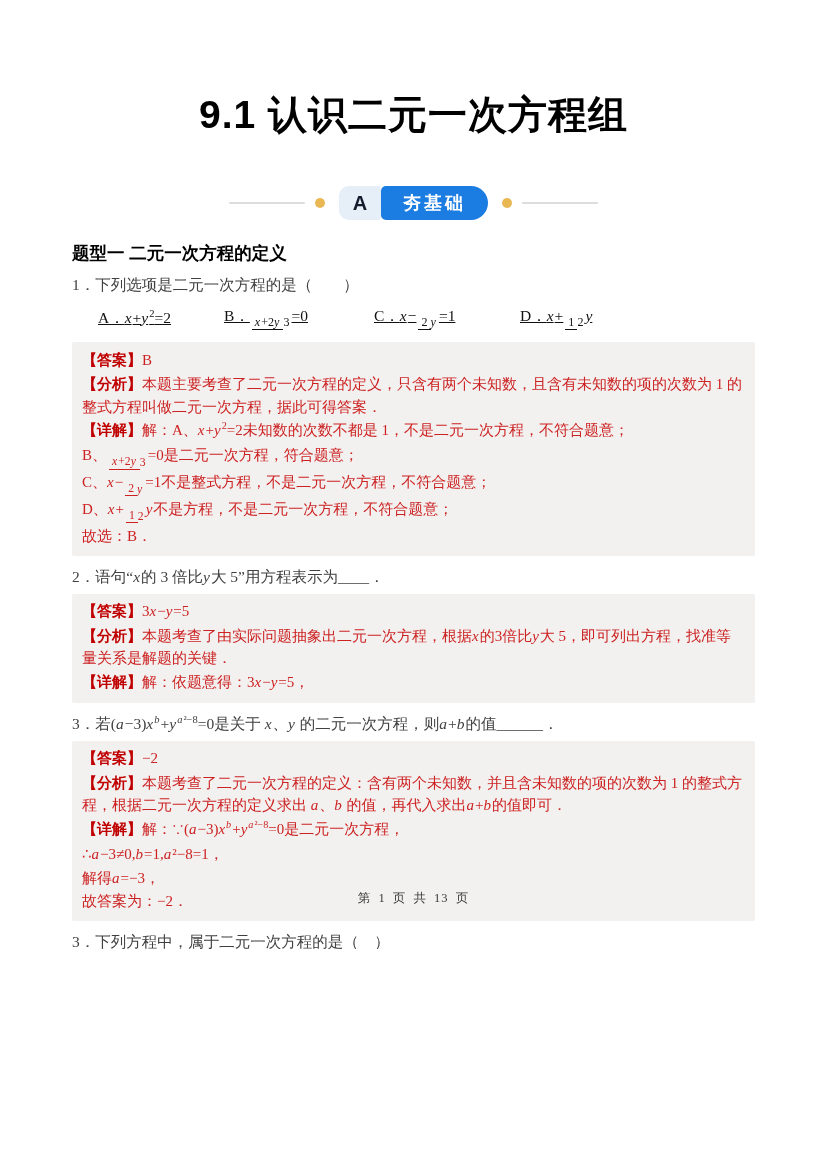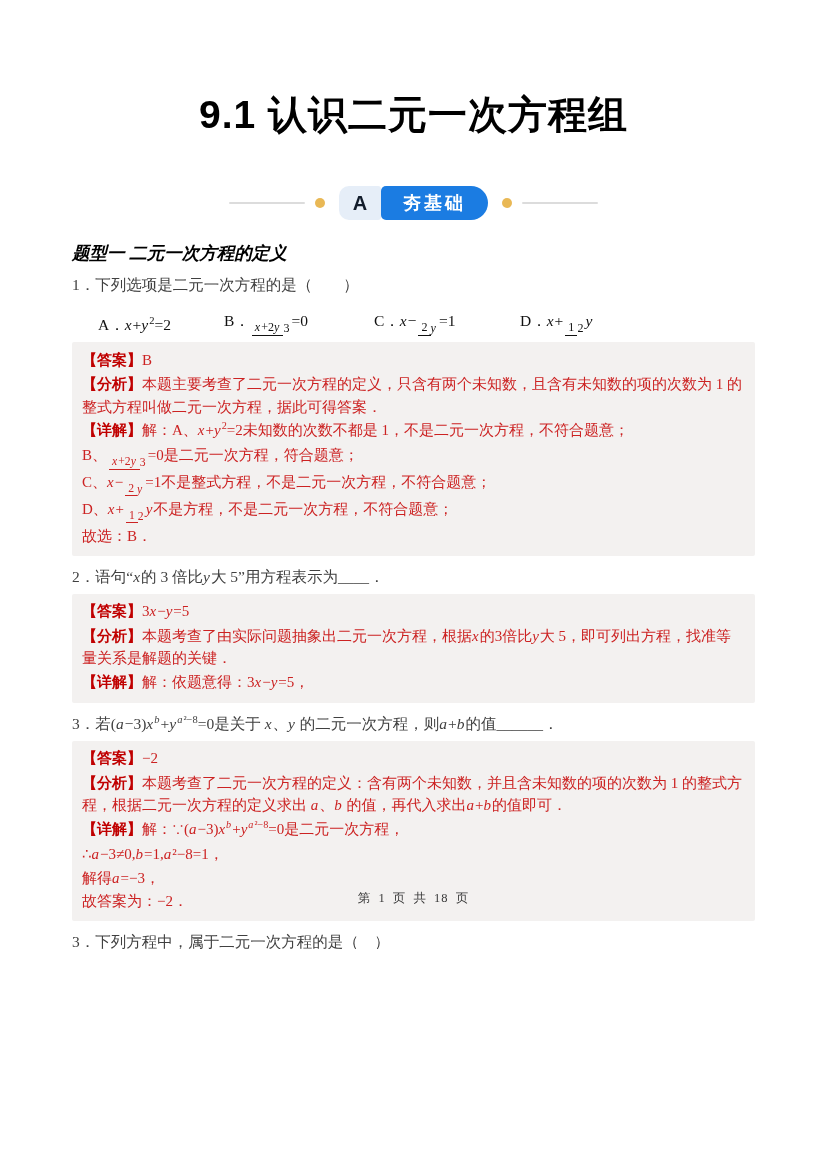--- a/index.html
+++ b/index.html
@@ -33,25 +33,25 @@
     background:var(--badge-letter-bg);color:#121c2b;border-radius:10px 3px 3px 10px;
     font-family:"Liberation Sans","DejaVu Sans",sans-serif;font-weight:700;font-size:20px;
   }
   .badge-label{
     display:inline-flex;align-items:center;padding:0 22px;
     background:var(--badge-blue);color:#fff;border-radius:5px 17px 17px 5px;
     font-family:Liberation Sans, sans-serif;font-weight:700;font-size:18px;letter-spacing:3px;
   }
   .section-heading{
     margin:22px 0 0;color:#000;font-size:17.5px;line-height:22px;
-    font-family:"Liberation Sans","DejaVu Sans",sans-serif;font-weight:700;font-style:italic;
+    font-family:"Liberation Sans","DejaVu Sans",sans-serif;font-weight:700;
   }
   .problem{margin:0;}
   .question{font-size:15.5px;line-height:22px;margin:10px 0 4px;color:#404040;}
-  .options{display:flex;align-items:flex-end;margin:4px 0 4px 26px;min-height:36px;font-size:15.5px;color:#111;}
+  .options{display:flex;align-items:center;margin:4px 0 4px 26px;min-height:36px;font-size:15.5px;color:#111;text-decoration:underline;}
   .option{flex:0 0 auto;}
   .option:nth-child(1){width:126px;}
   .option:nth-child(2){width:150px;}
   .option:nth-child(3){width:146px;}
   .solution{
     background:var(--solution-bg);border-radius:2px;
     margin:6px 0 6px;padding:5px 10px 6px;
   }
   .sol-line{font-size:15px;line-height:1.42;margin:2.5px 0;color:var(--answer-red);}
   .sol-label{
@@ -154,14 +154,14 @@
           </div>
   </section>
 
   <section class="problem">
     <div class="question">3．下列方程中，属于二元一次方程的是（　）</div>
 
   </section>
 </div>
   </div>
 
-  <div class="footer">第 1 页 共 18 页</div>
+  <div class="footer">第 1 页 共 13 页</div>
 </div>
 
 </body></html>

